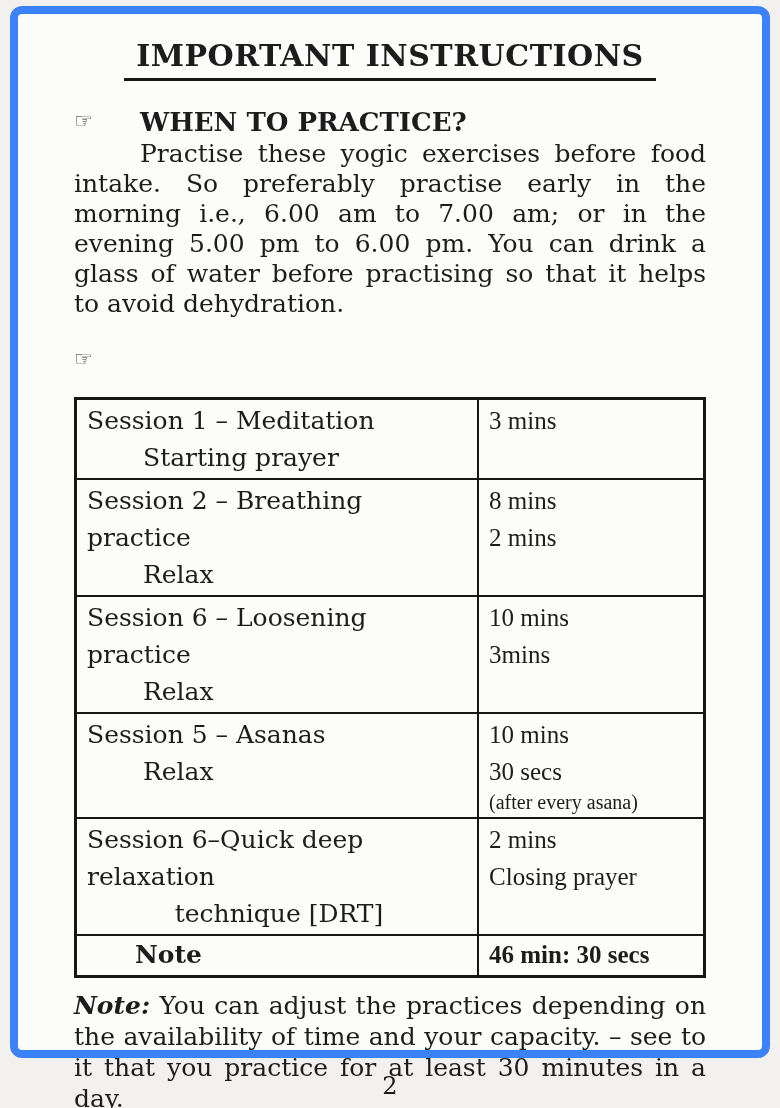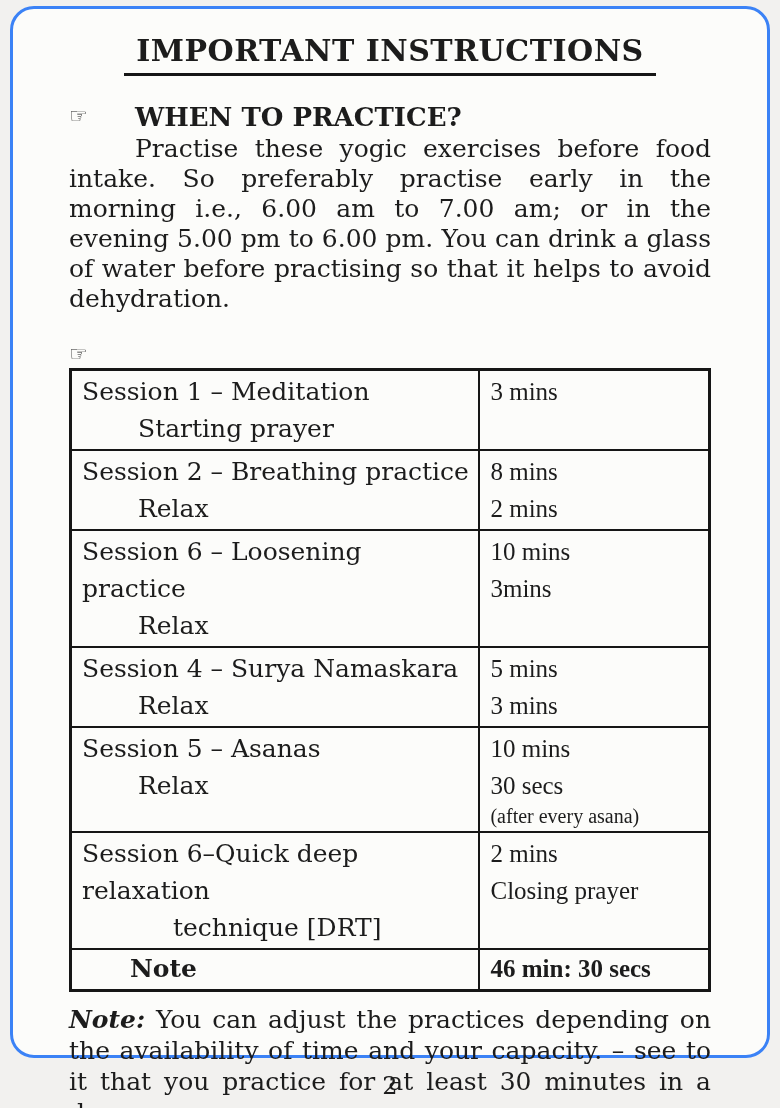--- a/index.html
+++ b/index.html
@@ -7,22 +7,22 @@
   body {
     background:#f2f1ef;
     font-family:"DejaVu Serif","Liberation Serif",serif;
     color:#1c1c1c;
     position:relative;
     overflow:hidden;
   }
   .frame {
     position:absolute;
     left:10px; top:6px; right:10px; bottom:50px;
-    border:3px solid #3b82f6;
-    border-radius:24px;
+    border:8px solid #3b82f6;
+    border-radius:12px;
     background:#fcfcfa;
     padding:24px 56px 0 56px;
   }
   .title-wrap { text-align:center; }
   .page-title {
     display:inline-block;
     font-size:30px;
     font-weight:bold;
     letter-spacing:0.5px;
     border-bottom:3px solid #161616;
@@ -47,21 +47,21 @@
   }
   .head-text.narrow { max-width:470px; }
   .body-para {
     margin-top:0;
     font-size:25px;
     line-height:30px;
     text-align:justify;
     text-indent:66px;
   }
   table.schedule {
-    margin-top:2px;
+    margin-top:26px;
     width:100%;
     border-collapse:collapse;
     border:3px solid #161616;
     padding-left:26px;
   }
   table.schedule td {
     border:2px solid #161616;
     vertical-align:top;
     font-size:25px;
     padding:2px 6px 2px 10px;
@@ -140,30 +140,20 @@
           <div class="ln">Session 6 – Loosening practice</div>
           <div class="ln indent">Relax</div>
         </td>
         <td class="c-right">
           <div class="ln">10 mins</div>
           <div class="ln">3mins</div>
         </td>
       </tr>
       <tr>
         <td class="c-left">
-          <div class="ln">Session 4 – Surya Namaskara</div>
-          <div class="ln indent">Relax</div>
-        </td>
-        <td class="c-right">
-          <div class="ln">5 mins</div>
-          <div class="ln">3 mins</div>
-        </td>
-      </tr>
-      <tr>
-        <td class="c-left">
           <div class="ln">Session 5 – Asanas</div>
           <div class="ln indent">Relax</div>
         </td>
         <td class="c-right">
           <div class="ln">10 mins</div>
           <div class="ln">30 secs</div>
           <div class="ln small">(after every asana)</div>
         </td>
       </tr>
       <tr>

